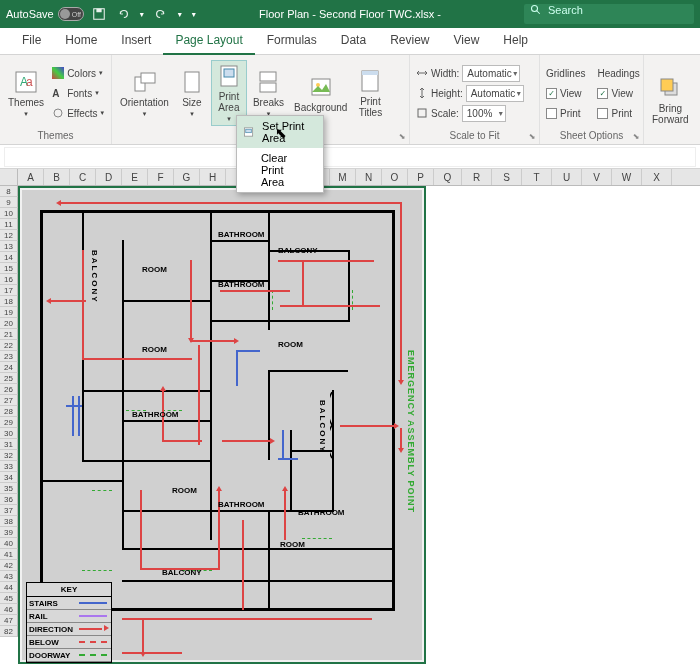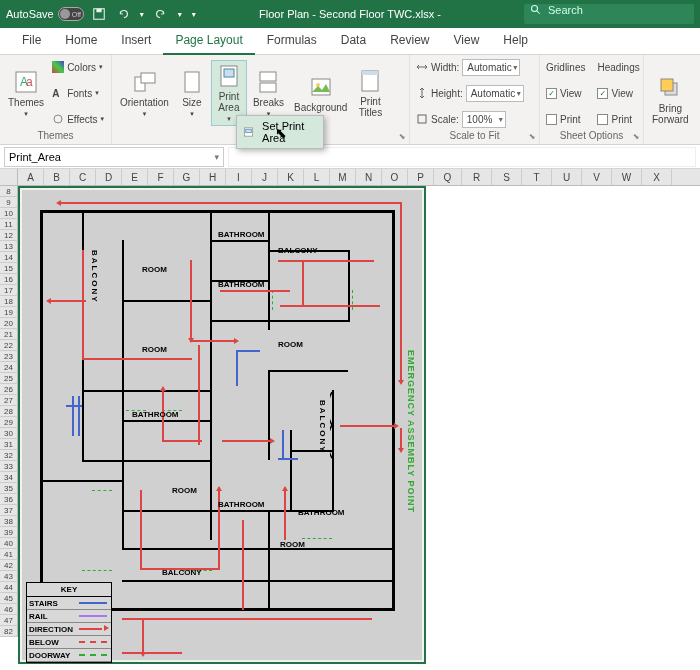--- a/index.html
+++ b/index.html
@@ -15,21 +15,21 @@
 .tabs{height:27px;display:flex;padding-left:10px;border-bottom:1px solid #d4d4d4;font-size:12px;background:#fff}
 .tab{padding:5px 12px 6px;color:#444;cursor:pointer}
 .tab.active{color:#217346;border-bottom:2px solid #217346;margin-bottom:-1px}
 .ribbon{height:90px;background:#f3f2f1;display:flex;border-bottom:1px solid #d4d4d4;font-size:10px;color:#444}
 .group{border-right:1px solid #e1e1e1;display:flex;flex-direction:column;padding:2px 4px;position:relative}
 .group-body{flex:1;display:flex;align-items:center;gap:2px}
 .group-label{text-align:center;font-size:10px;color:#666;padding:1px 0}
 .big-btn{display:flex;flex-direction:column;align-items:center;justify-content:center;padding:2px 4px;gap:2px;text-align:center;line-height:1.1;cursor:pointer}
 .big-btn .ico{width:26px;height:26px}
 .big-btn.active{background:#d4e8dc;border:1px solid #9cc}
-.stack{display:flex;flex-direction:column;gap:8px}
+.stack{display:flex;flex-direction:column;gap:2px}
 .stack-row{display:flex;align-items:center;gap:3px;height:18px;padding:0 2px;font-size:10px}
 .sel{border:1px solid #bbb;background:#fff;height:17px;font-size:10px;padding:0 14px 0 4px;position:relative;display:inline-flex;align-items:center}
 .sel:after{content:"▾";position:absolute;right:2px;font-size:8px;color:#666}
 .chk{width:11px;height:11px;border:1px solid #888;background:#fff;display:inline-flex;align-items:center;justify-content:center;font-size:8px;color:#217346}
 .namebox-row{height:24px;display:flex;align-items:center;border-bottom:1px solid #d4d4d4;background:#fff}
 .namebox{width:220px;height:20px;border:1px solid #ccc;margin-left:4px;font-size:11px;padding:0 18px 0 4px;display:flex;align-items:center;position:relative}
 .namebox:after{content:"▾";position:absolute;right:4px;font-size:9px;color:#777}
 .fx-area{flex:1;height:20px;border:1px solid #eee;margin:0 4px}
 .sheet{position:relative;background:#fff}
 .colhdr{display:flex;height:17px;background:#e6e6e6;border-bottom:1px solid #bbb}
@@ -281,27 +281,28 @@
 </div>
 
 <div class="menu" style="left:236px;top:115px;width:88px">
   <div class="menu-item hover">
     <svg class="menu-ico" viewBox="0 0 16 16">
         <rect x="2" y="2" width="12" height="12" fill="#fff" stroke="#888"></rect>
         <rect x="4" y="4" width="8" height="5" fill="#cde" stroke="#48a"></rect>
       </svg>
     <span>Set Print Area</span>
   </div>
+  <div class="menu-item">
+    <span class="menu-ico"></span>
+    <span>Clear Print Area</span>
+  </div>
 </div>
 <div class="cursor" style="left:275px;top:125px">⬉</div>
 
 <div class="namebox-row">
-  <div class="namebox">
-      <span>Print_Area</span>
-    </div>
   <div class="fx-area"></div>
 </div>
 
 <div class="sheet" style="height:501px">
   <div class="colhdr">
     <div class="corner"></div>
     <div id="colhdrs" style="display:flex;flex:1">
         <div class="ch" style="width: 26px;">A</div>
         <div class="ch" style="width: 26px;">B</div>
         <div class="ch" style="width: 26px;">C</div>

